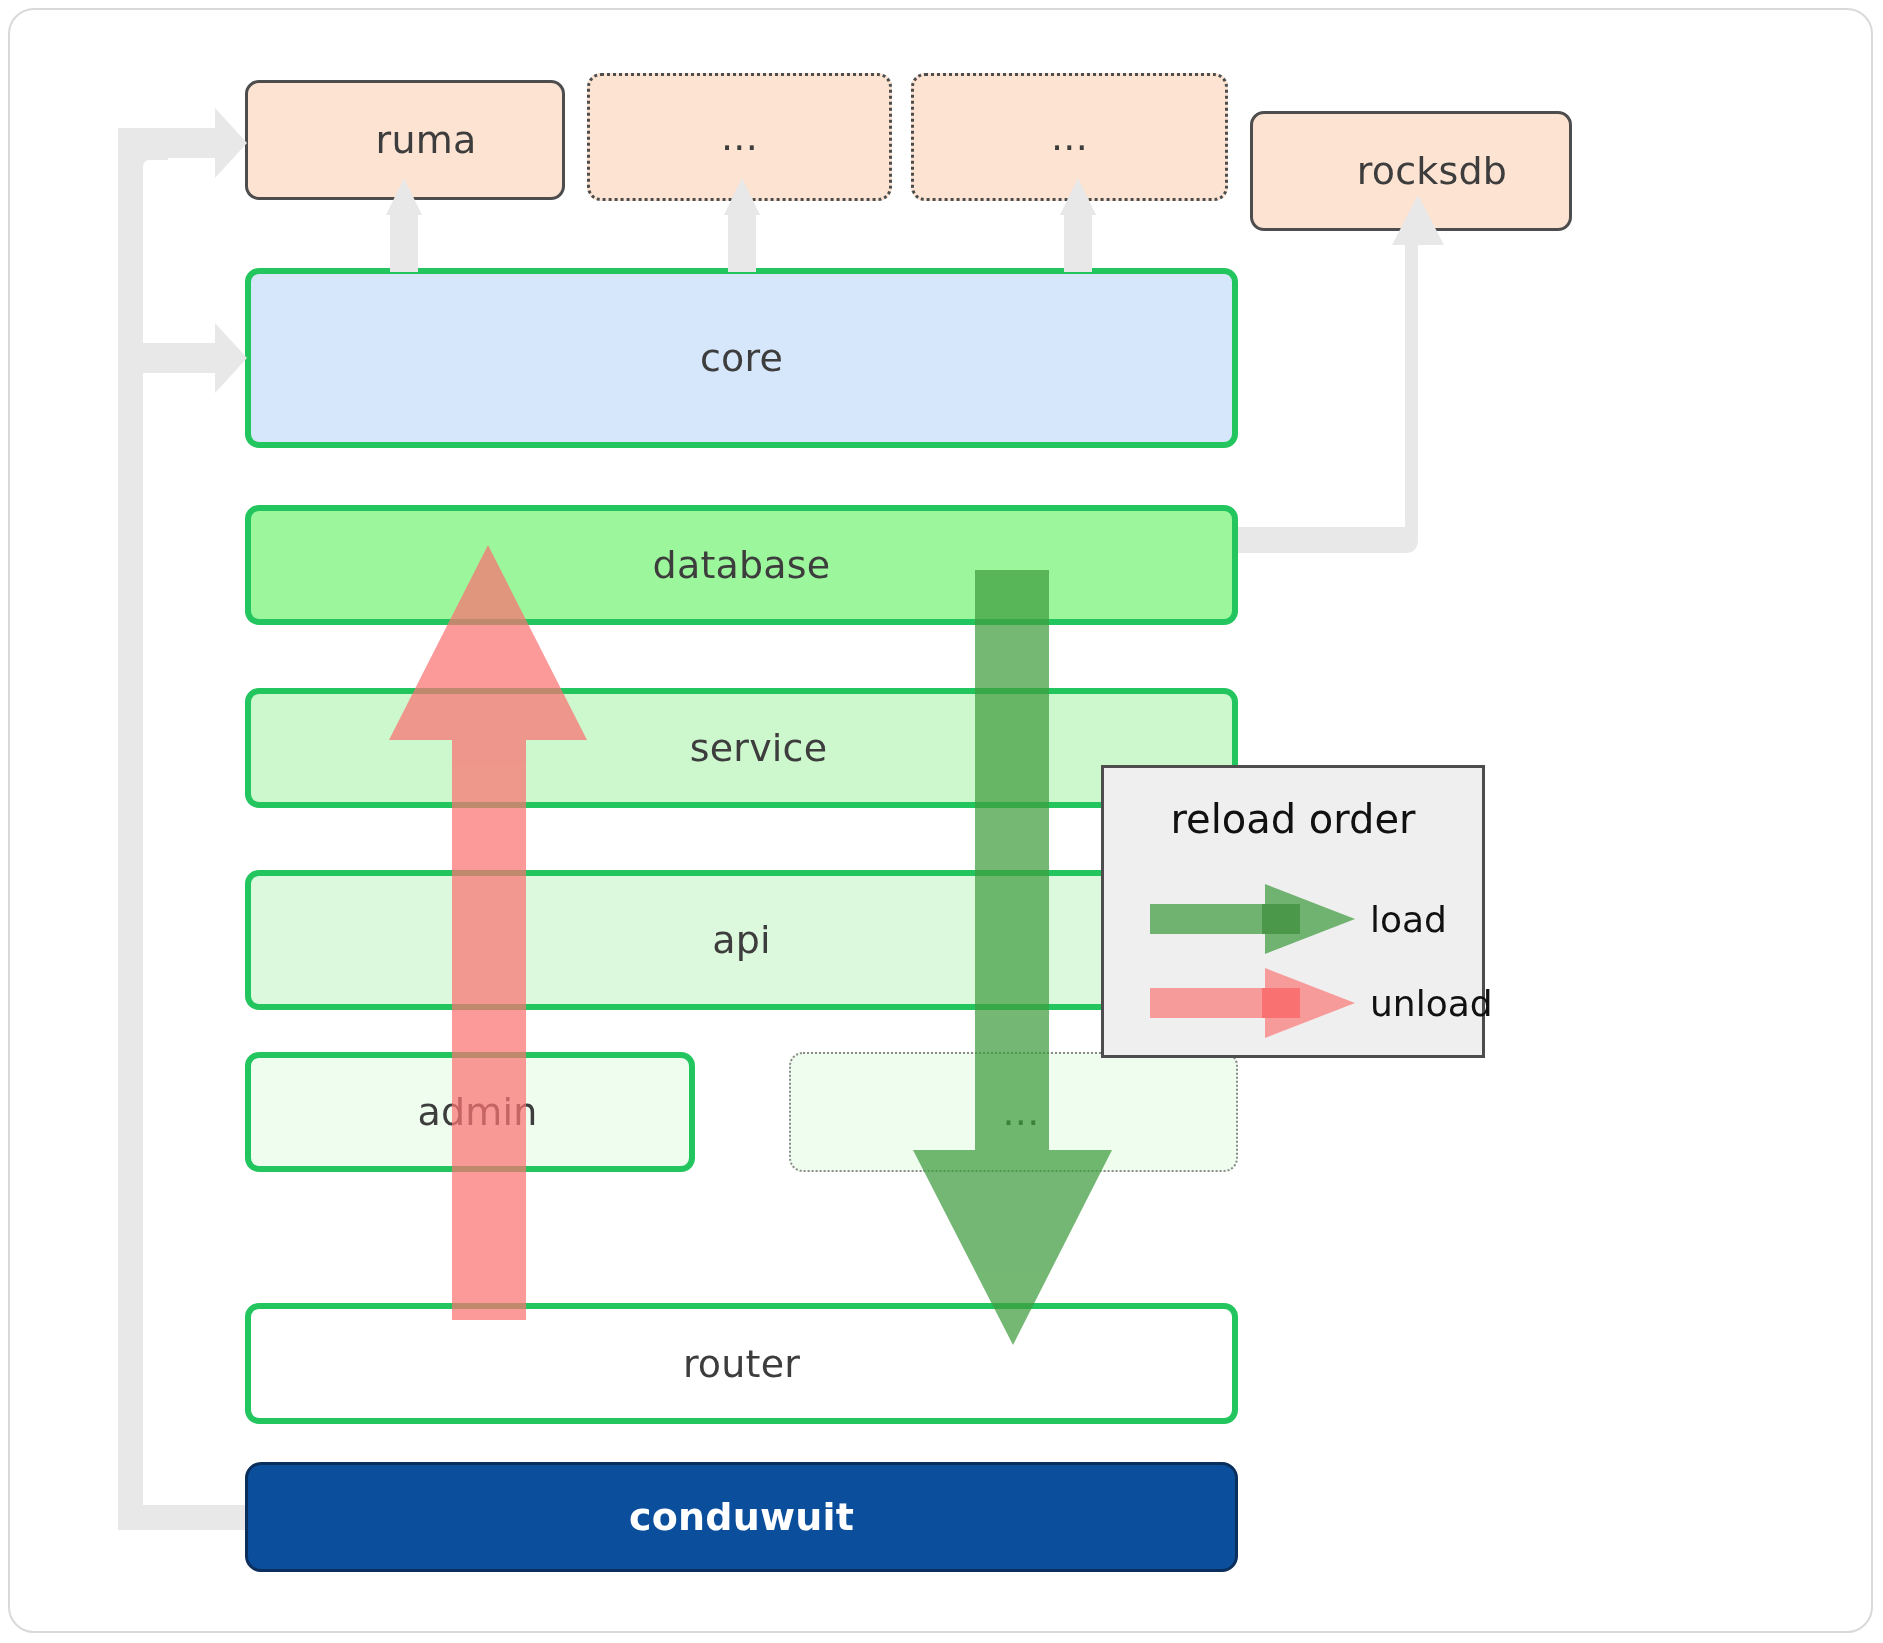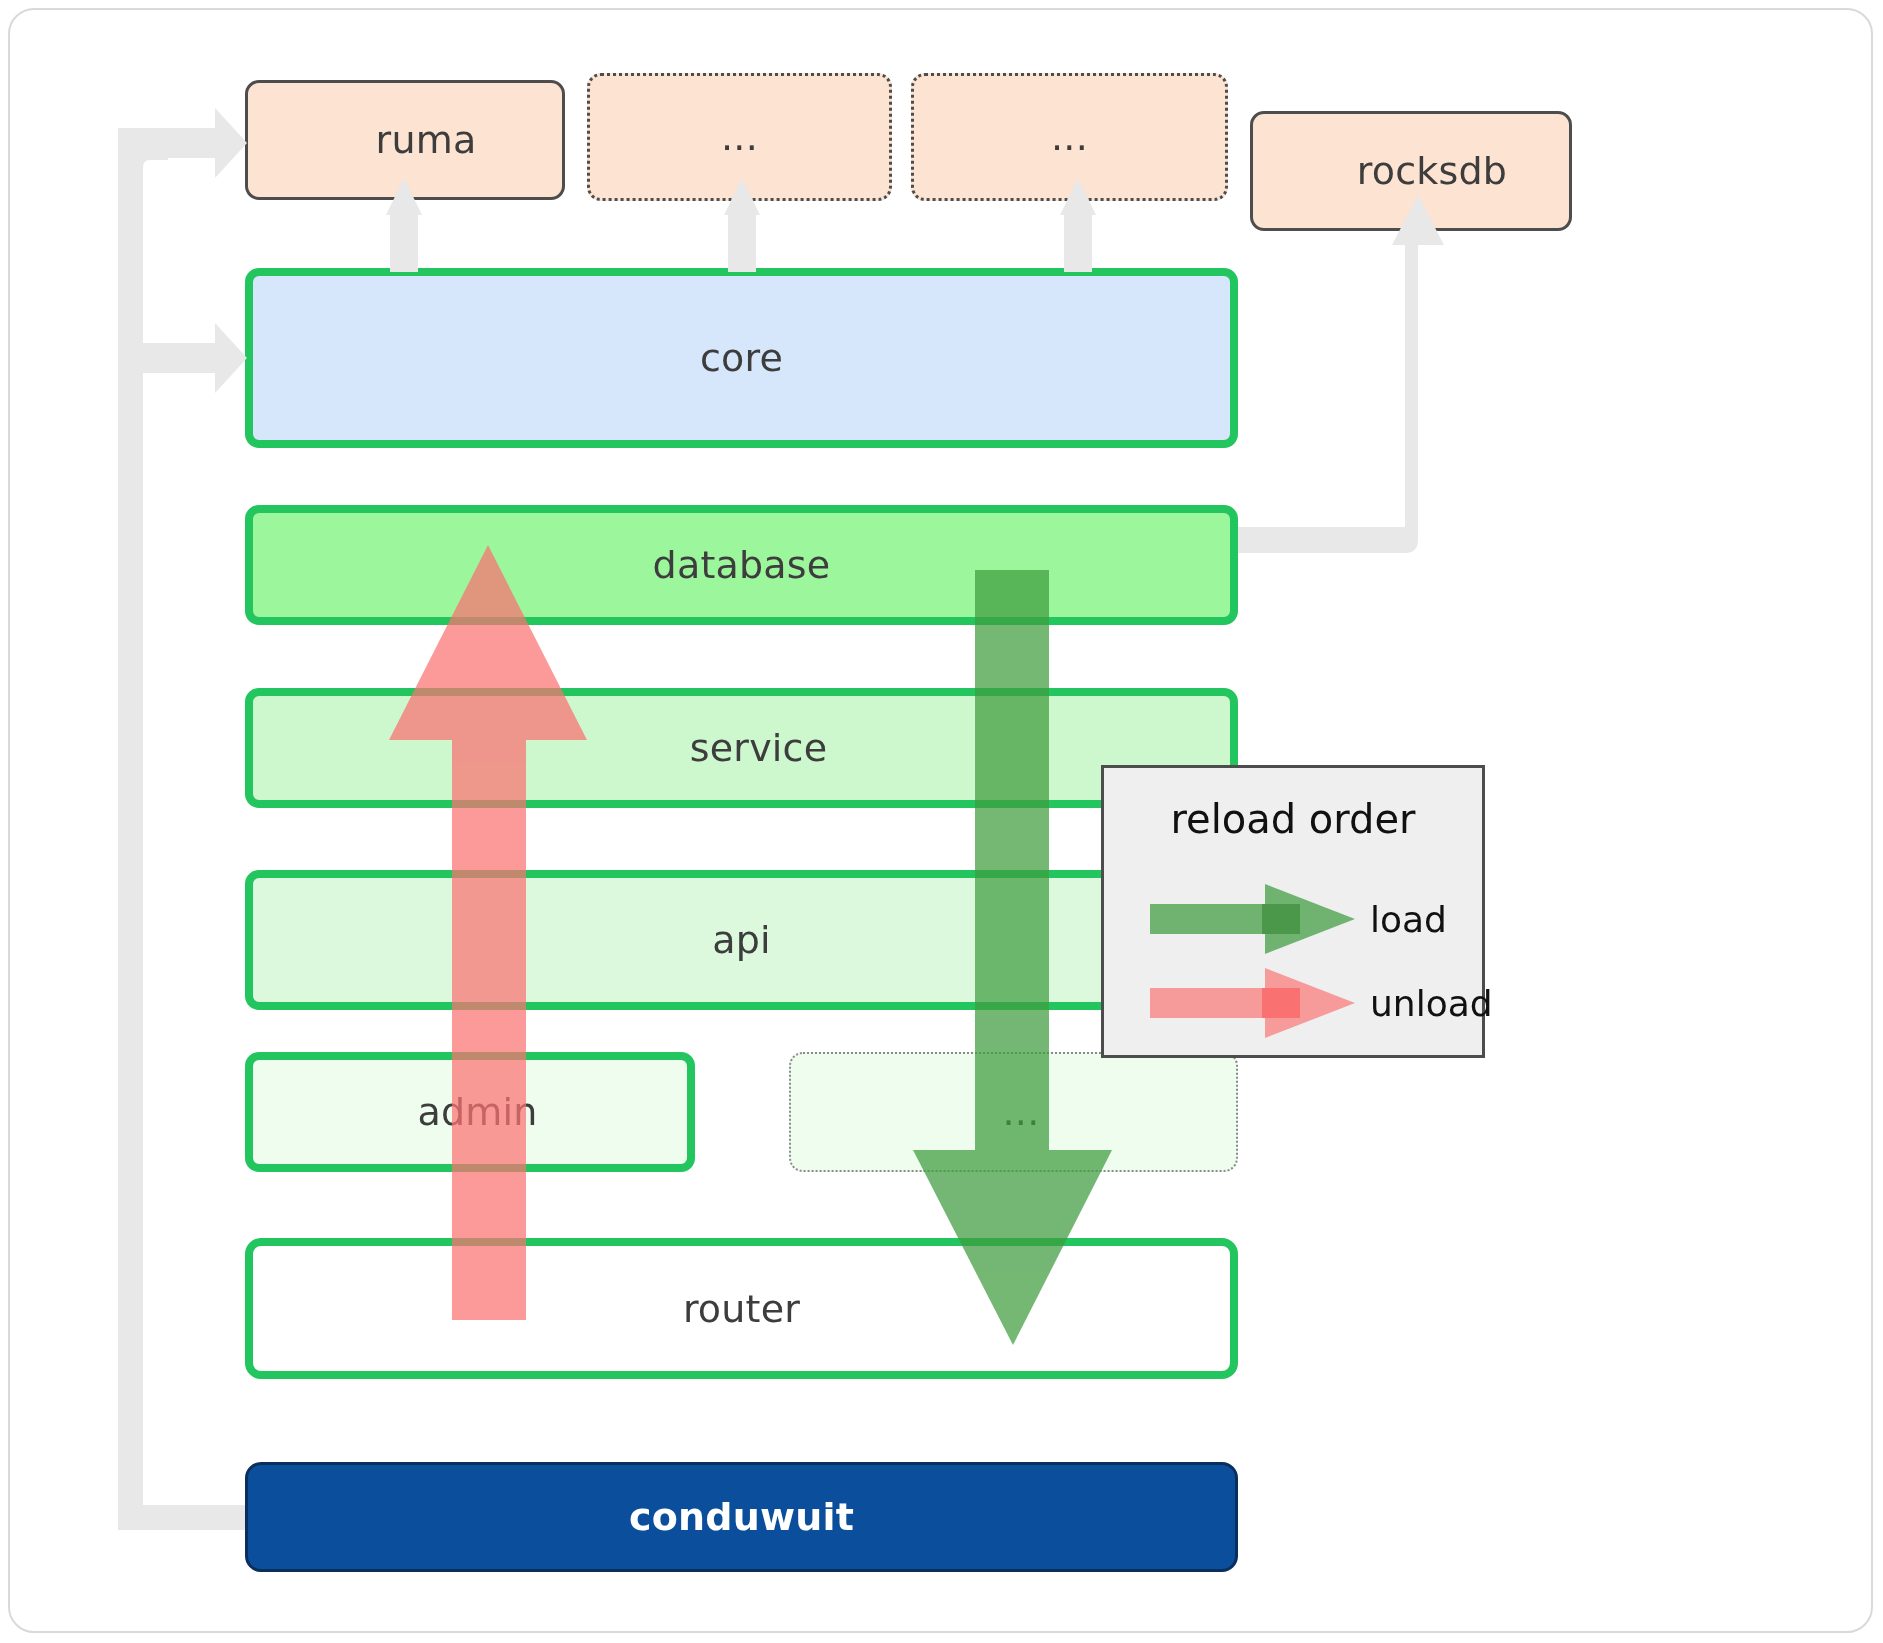--- a/index.html
+++ b/index.html
@@ -10,21 +10,21 @@
     position:absolute;left:8px;top:8px;width:1865px;height:1625px;
     border:2px solid #d9d9d9;border-radius:26px;background:#ffffff;box-sizing:border-box;
   }
 
   .node{
     position:absolute;box-sizing:border-box;display:flex;align-items:center;justify-content:center;
     border-radius:14px;color:#3d3d3d;font-size:38px;letter-spacing:.2px;
   }
   .node.solid-dark{border:3px solid #4d4d4d;padding-left:42px;}
   .node.dotted-dark{border:3px dotted #4d4d4d;}
-  .node.solid-grey{border:8px solid #22c55e;justify-content:center;}
+  .node.solid-grey{border:6px solid #22c55e;justify-content:center;}
   .node.dotted-grey{border:2px dotted #8a8a8a;}
 
   .peach{background:#fce3d2;}
   .blue{background:#d6e7fb;}
   .g1{background:#9cf79c;}
   .g2{background:#cdf7cd;}
   .g3{background:#ddf9dd;}
   .g4{background:#effdef;padding-left:15px;}
   .white{background:#ffffff;}
   .navy{background:#0b4f9c;color:#ffffff;font-weight:700;border:3px solid #0a2f5c;}
@@ -110,21 +110,21 @@
   </div>
 
   <div class="node g4 solid-grey" style="left:245px;top:1052px;width:450px;height:120px;">
     <span class="lbl">admin</span>
   </div>
 
   <div class="node g4 dotted-grey" style="left:789px;top:1052px;width:449px;height:120px;">
     <span class="lbl">...</span>
   </div>
 
-  <div class="node white solid-grey" style="left:245px;top:1238px;width:993px;height:141px;border-radius:16px;">
+  <div class="node white solid-grey" style="left:245px;top:1303px;width:993px;height:121px;">
     <span class="lbl">router</span>
   </div>
 
   <div class="node navy" style="left:245px;top:1462px;width:993px;height:110px;border-radius:16px;">
     <span class="lbl">conduwuit</span>
   </div>
 
   <svg class="layer flows" viewBox="0 0 1883 1643">
 
     <g opacity="0.72">

